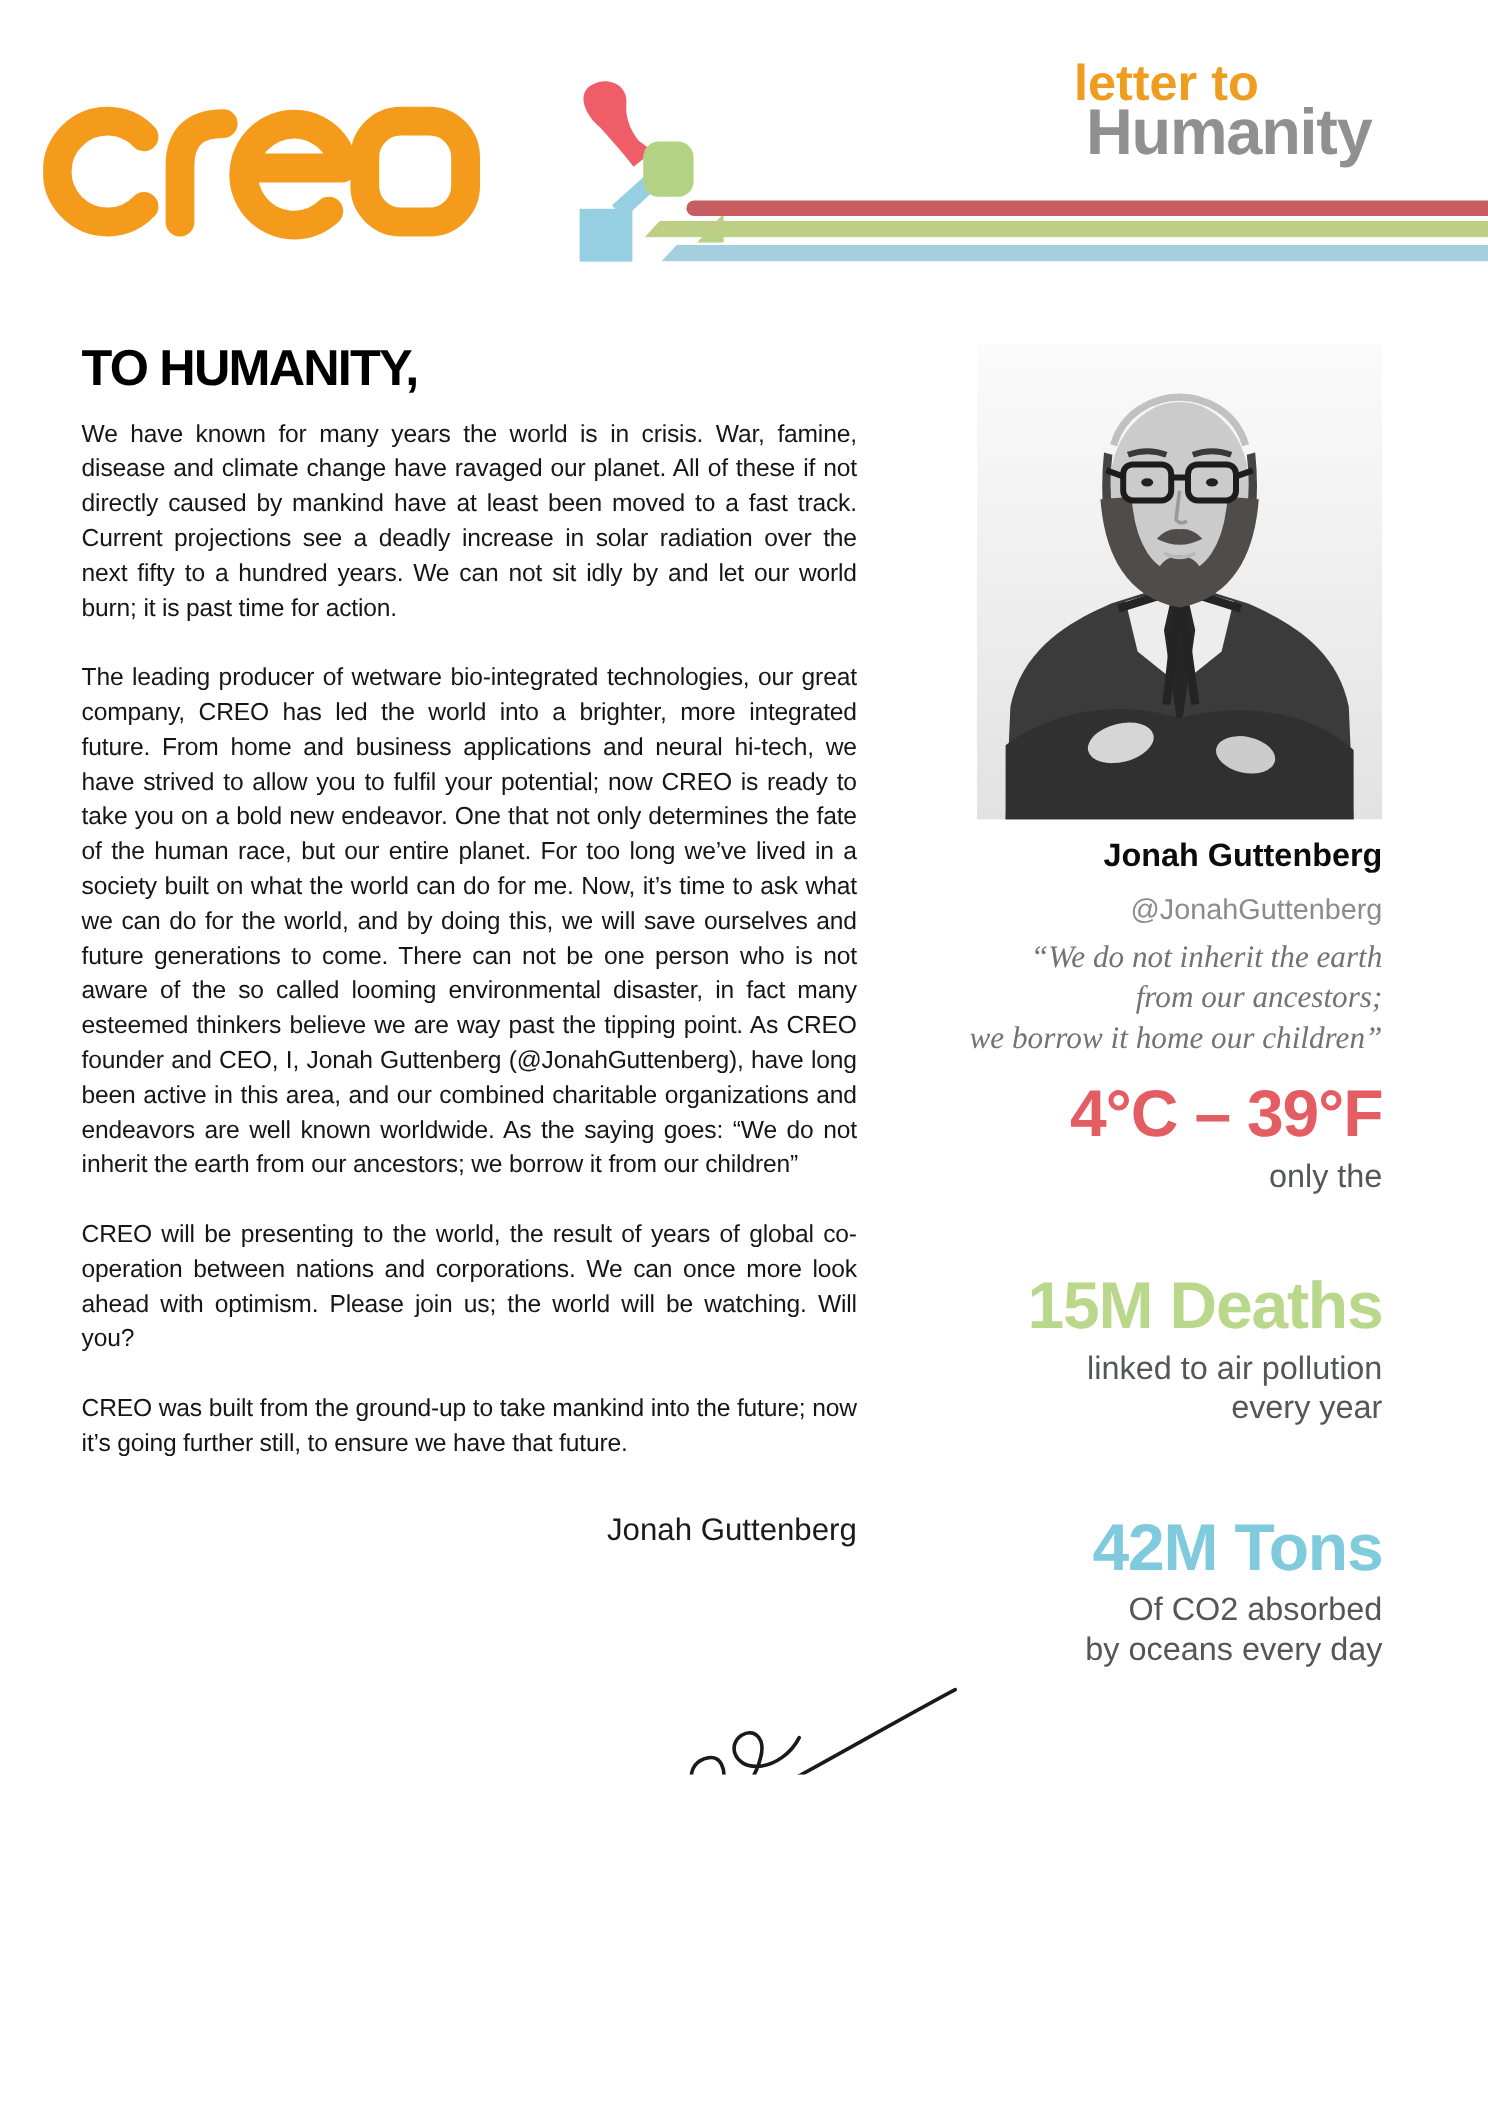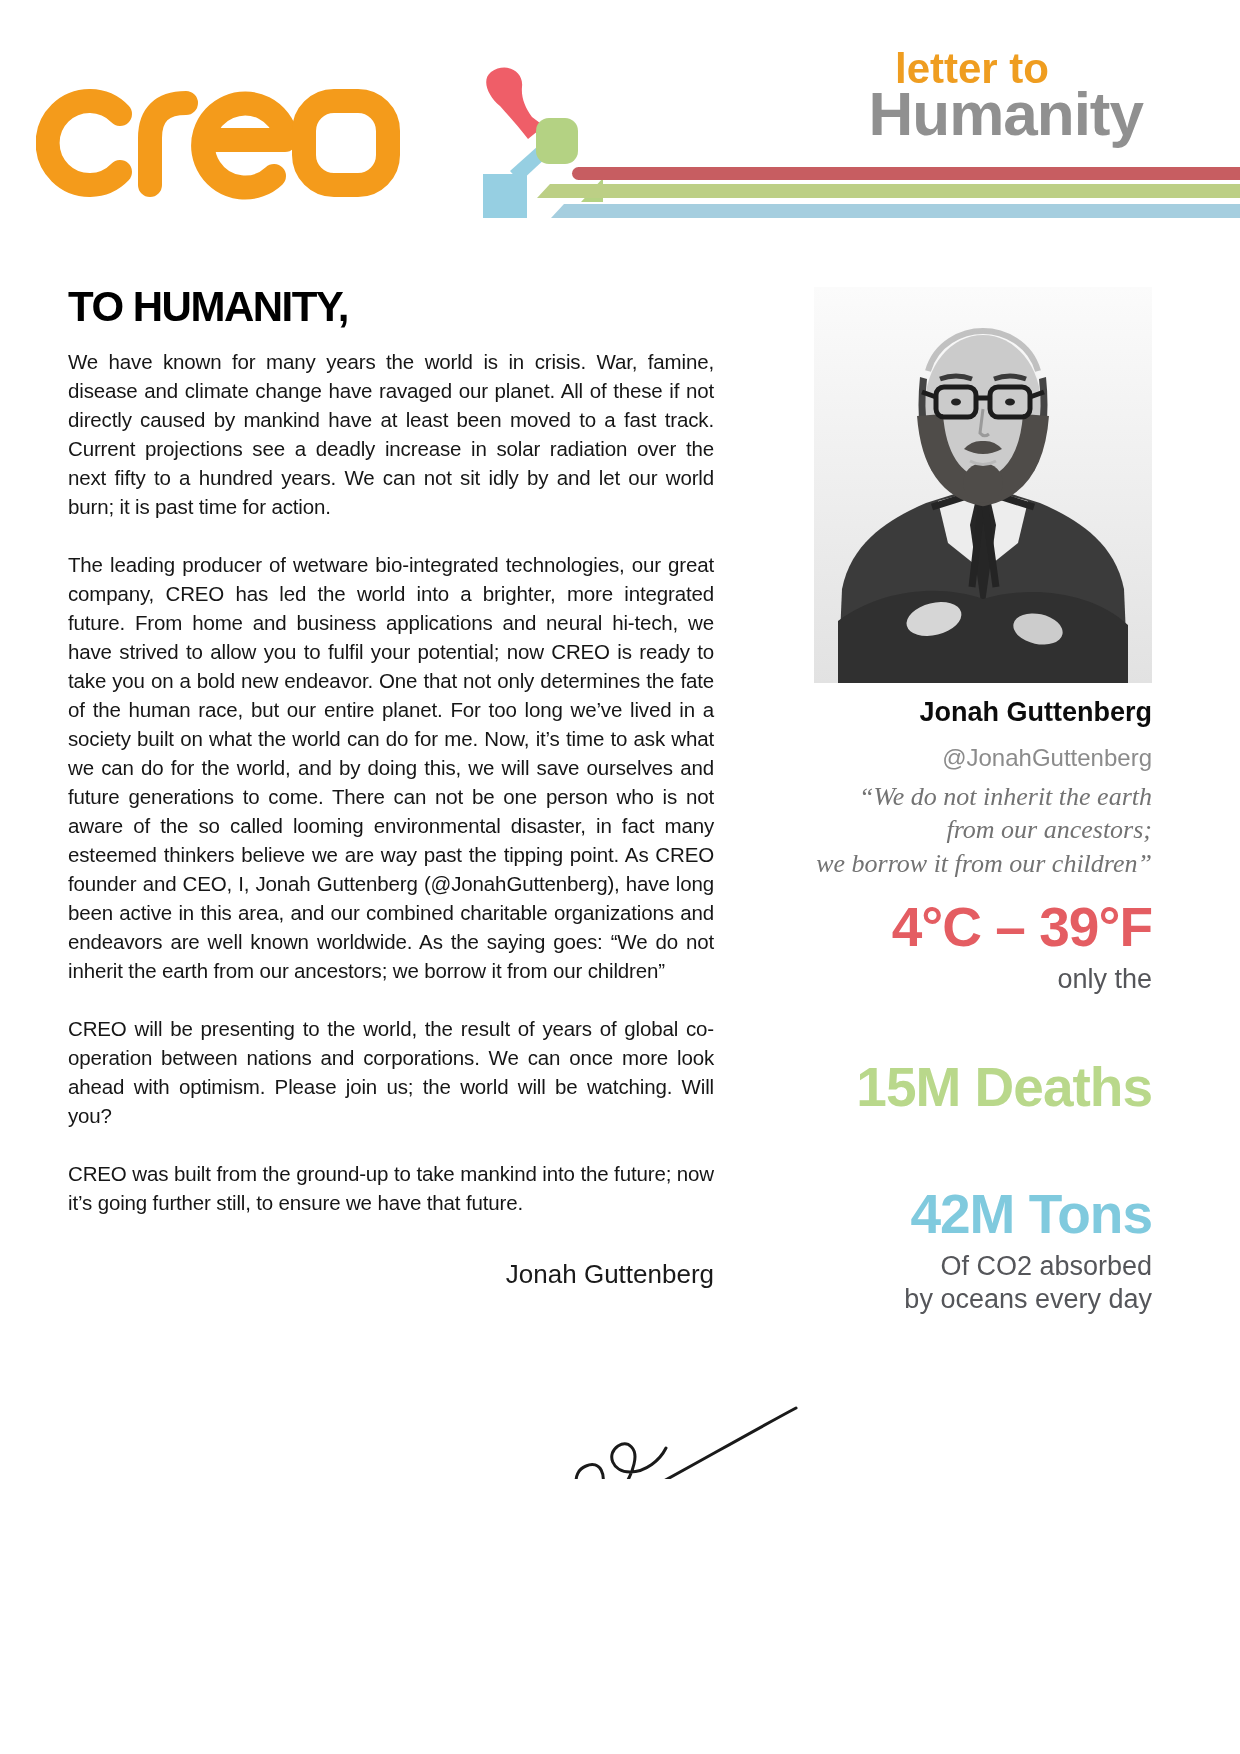--- a/index.html
+++ b/index.html
@@ -4,21 +4,21 @@
 <style>
   html,body{margin:0;padding:0;background:#ffffff;}
   .page{position:relative;width:1240px;height:1479px;background:#ffffff;overflow:hidden;
         font-family:"Liberation Sans",sans-serif;color:#141414;}
 
   
   .creo-logo{position:absolute;left:36px;top:78px;}
   .creo-icon{position:absolute;left:448px;top:60px;}
   .masthead{position:absolute;top:48px;right:97px;text-align:right;line-height:1;}
   .masthead .line1{font-size:42px;font-weight:600;color:#ef9d20;padding-right:94px;letter-spacing:0;}
-  .masthead .line2{font-size:62px;font-weight:bold;color:#909090;letter-spacing:-1px;margin-top:-7px;}
+  .masthead .line2{font-size:54px;font-weight:bold;color:#909090;letter-spacing:-1px;margin-top:-7px;}
 
   .stripe{position:absolute;}
   .h-red {left:572px;right:0;top:167px;height:13px;background:#c75d61;border-radius:8px 0 0 8px;}
   .h-green{left:537px;right:0;top:184px;height:14px;background:#bccf85;clip-path:polygon(13px 0,100% 0,100% 100%,0 100%);}
   .h-blue{left:551px;right:0;top:204px;height:14px;background:#a5cedf;clip-path:polygon(13px 0,100% 0,100% 100%,0 100%);}
 
   
   .letter{position:absolute;left:68px;top:283px;width:646px;}
   .letter h1{margin:0 0 16px 0;font-size:42px;font-weight:bold;letter-spacing:-1.5px;color:#000;}
   .letter p{margin:0 0 29px 0;font-size:20.5px;line-height:29px;text-align:justify;
@@ -137,32 +137,36 @@
       <ellipse cx="142" cy="115" rx="5" ry="3.5" fill="#222"></ellipse>
       <ellipse cx="196" cy="115" rx="5" ry="3.5" fill="#222"></ellipse>
       <path d="M169,122 L166,146 Q170,151 175,147" fill="none" stroke="#9a9a9a" stroke-width="3"></path>
     </svg>
 
     <div class="profile-name">Jonah Guttenberg</div>
     <div class="profile-handle">@JonahGuttenberg</div>
     <div class="profile-quote">
       <div>“We do not inherit the earth</div>
       <div>from our ancestors;</div>
-      <div>we borrow it from our children”</div>
+      <div>we borrow it home our children”</div>
     </div>
 
     <div class="stat first">
       <div class="stat-value" style="color: rgb(228, 93, 98);">4°C – 39°F</div>
       <div class="stat-sub">
         <div>only the</div>
       </div>
     </div>
 
     <div class="stat">
       <div class="stat-value" style="color: rgb(185, 216, 139);">15M Deaths</div>
+      <div class="stat-sub">
+        <div>linked to air pollution</div>
+        <div>every year</div>
+      </div>
     </div>
 
     <div class="stat third">
       <div class="stat-value" style="color: rgb(128, 202, 222);">42M Tons</div>
       <div class="stat-sub">
         <div>Of CO2 absorbed</div>
         <div>by oceans every day</div>
       </div>
     </div>
   </div>

